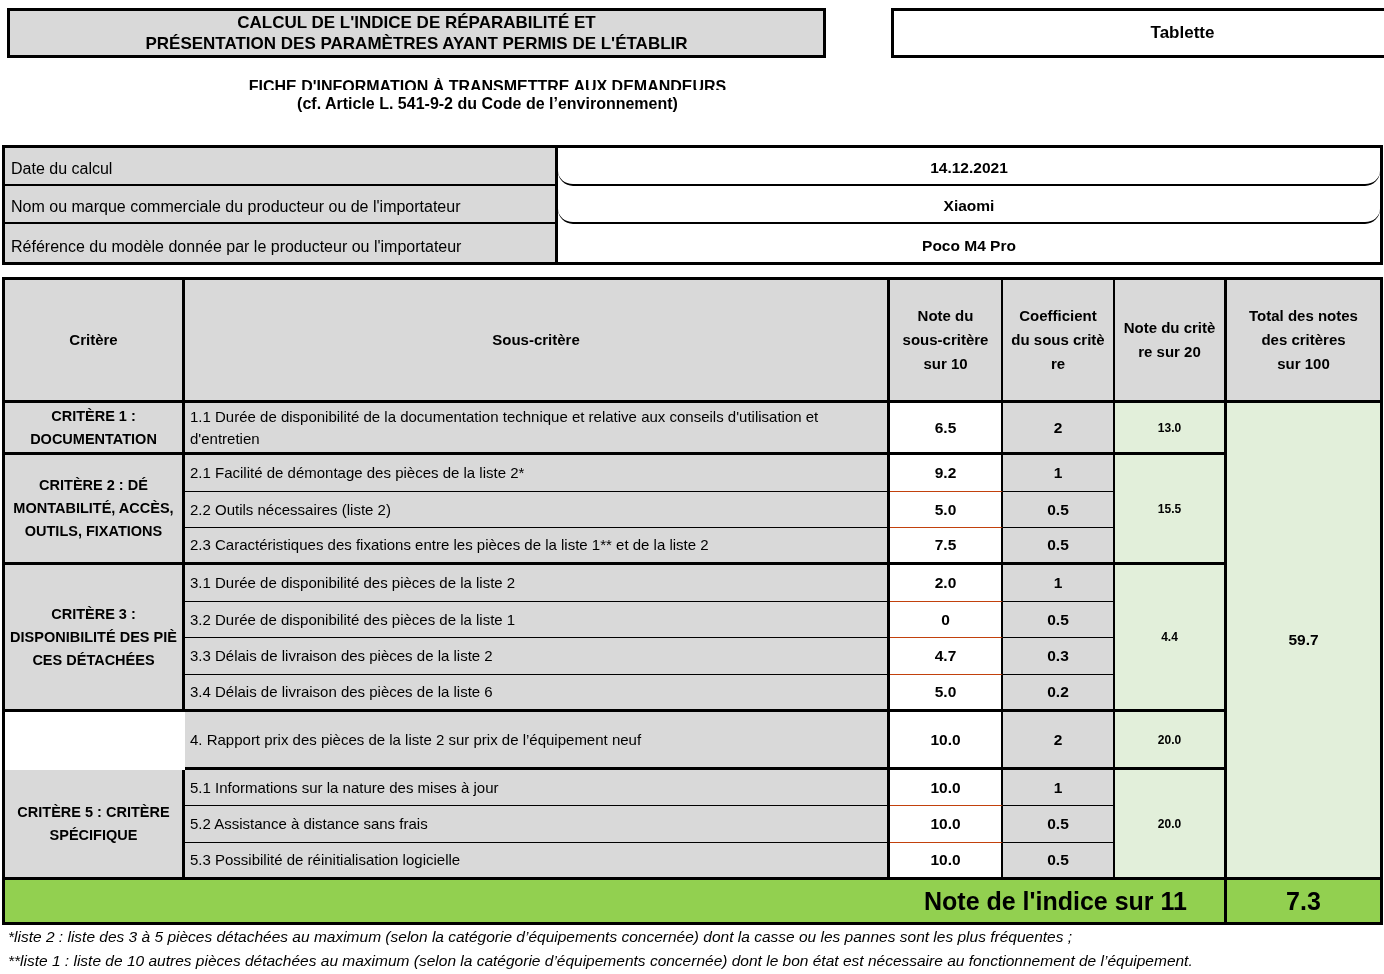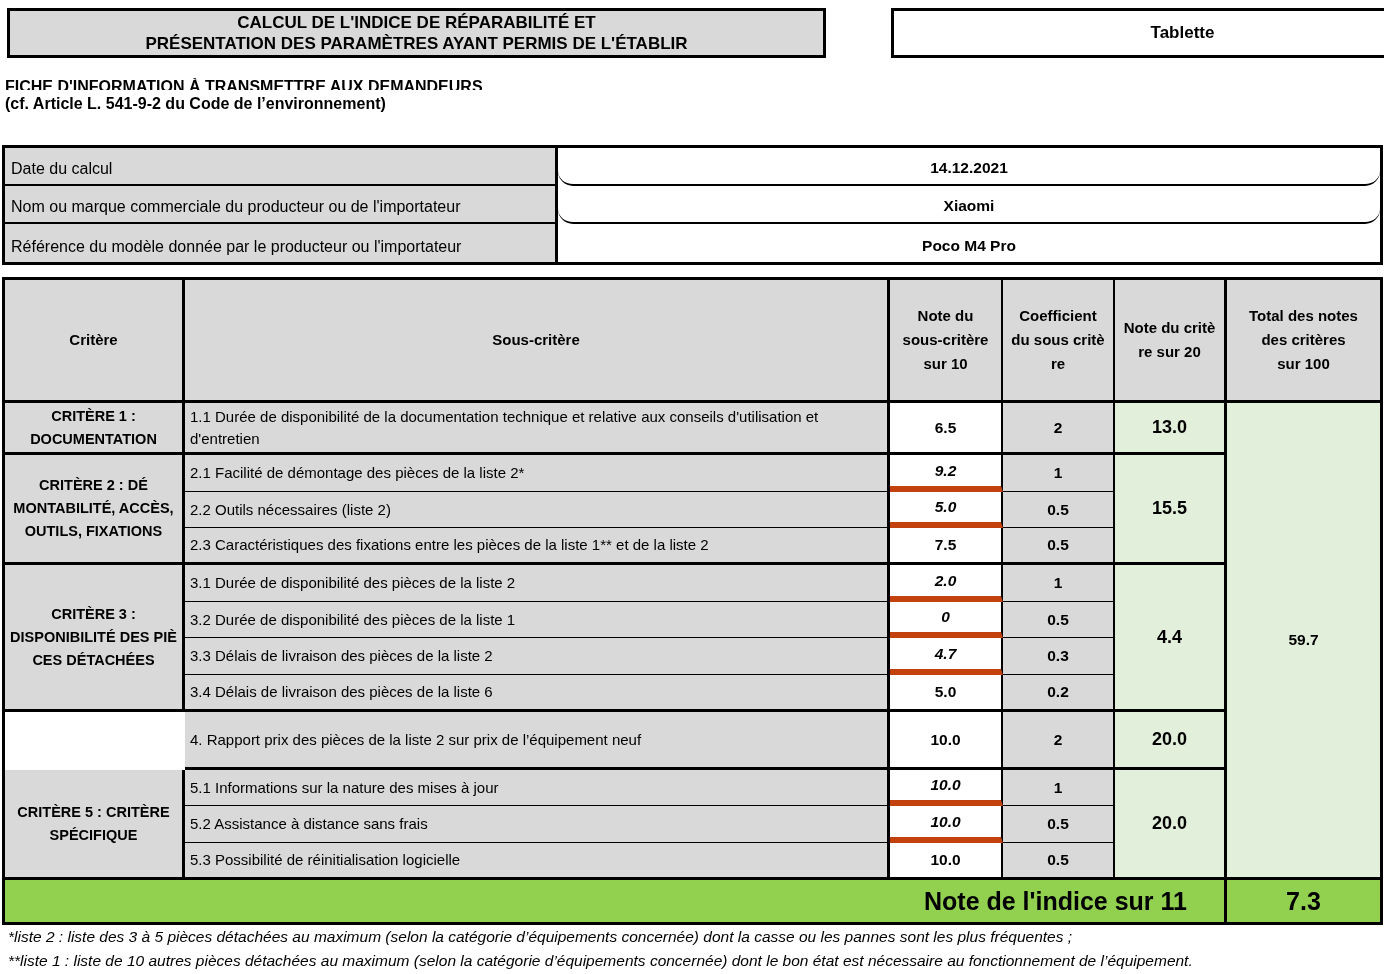--- a/index.html
+++ b/index.html
@@ -19,21 +19,21 @@
     font-weight:bold; font-size:17px; line-height:21px; text-align:center;
   }
   .device-box {
     left:891px; top:8px; width:583px; height:50px;
     background:#fff; border:3px solid #000;
     display:flex; align-items:center; justify-content:center;
     font-weight:bold; font-size:17px;
   }
 
   
-  .sub-wrap { left:5px; top:78px; width:965px; }
+  .sub-wrap { left:5px; top:78px; width:965px; text-align:center; }
   .sub1-clip { height:12px; overflow:hidden; }
   .sub1-clip span {
     display:inline-block; font-weight:bold; font-size:16px; line-height:20px;
     margin-top:-8px; white-space:nowrap;
   }
   .sub2 { font-weight:bold; font-size:16px; margin-top:5px; }
 
   
   .info-table {
     left:2px; top:145px; width:1375px; height:114px;
@@ -70,23 +70,23 @@
   .gc {
     background:#d9d9d9; font-weight:bold; font-size:14.5px; text-align:center;
     flex-direction:column; line-height:23px; padding:0 2px;
   }
   .sl {
     background:#d9d9d9; font-size:15px; line-height:22px;
     justify-content:flex-start; text-align:left; padding:2px 6px 2px 5px;
   }
   .sc { background:#fff; font-weight:bold; font-size:15.5px; }
   .cc { background:#d9d9d9; font-weight:bold; font-size:15.5px; }
-  .nc { background:#e2efda; font-weight:bold; font-size:18px; }
+  .nc { background:#e2efda; font-weight:bold; font-size:12px; }
   .tc { background:#e2efda; font-weight:bold; font-size:15.5px; } .br2 { border-right:2px solid #000; } .br3 { border-right:3px solid #000; }
-  .bb1 { border-bottom:1px solid #000; } .bb2 { border-bottom:6px solid #c2410c;font-style:italic; } .bb3 { border-bottom:3px solid #000; }
+  .bb1 { border-bottom:1px solid #000; } .bb2 { border-bottom:1px solid #c2410c; } .bb3 { border-bottom:3px solid #000; }
 
   
   .gr { background:#92d050; display:flex; align-items:center; justify-content:flex-end; }
   .gr-label { width:337px; text-align:center; font-size:25px; font-weight:bold; white-space:nowrap; }
   .gr-val { background:#92d050; font-size:25px; font-weight:bold; }
 
   
   .fn { position:absolute; left:8px; font-style:italic; font-size:15.5px; white-space:nowrap; }
   .fn1 { top:928px; } .fn2 { top:952px; }
 </style>

